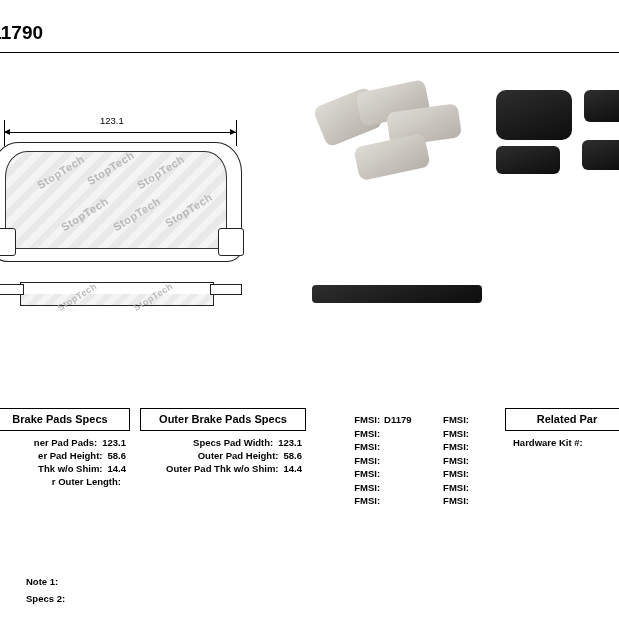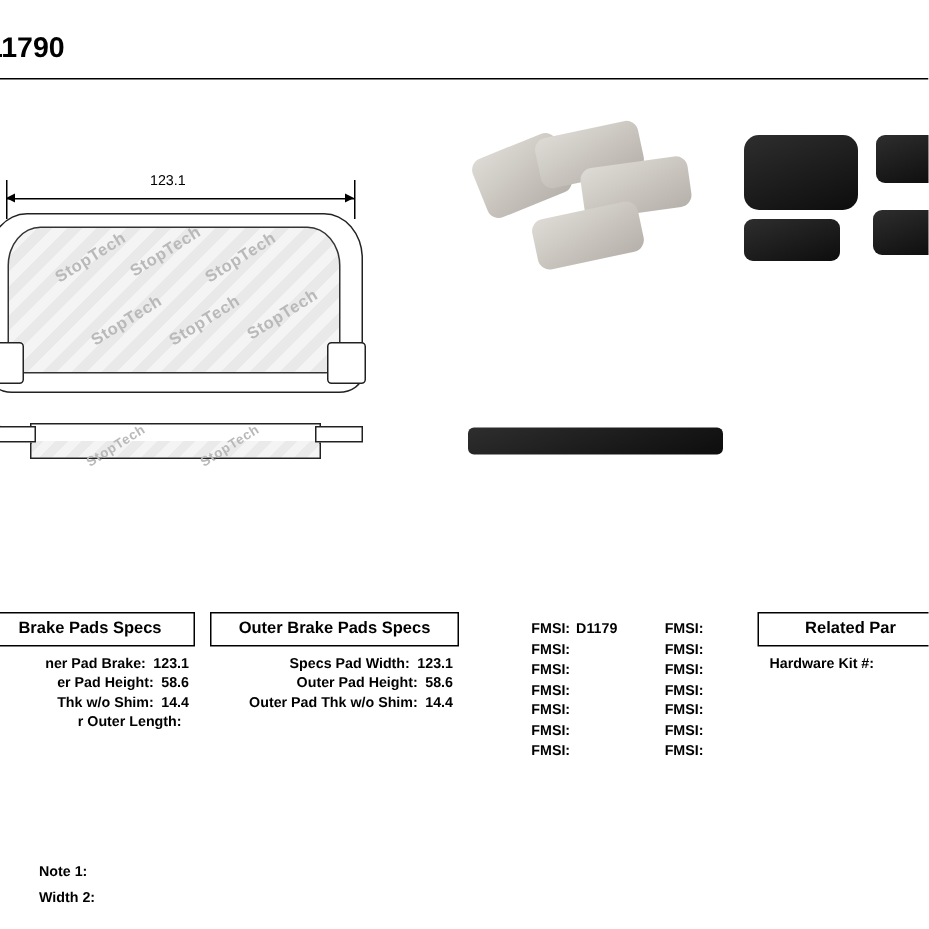--- a/index.html
+++ b/index.html
@@ -327,21 +327,21 @@
 
   <div class="photo-pad dark" style="left:12px; top:225px; width:170px; height:18px; border-radius:4px;"></div>
 </div>
 
 <div class="tables">
 
   <div class="tbl" style="left:-10px; width:140px;">
     <div class="tbl-head" style="width:140px;">Brake Pads Specs</div>
     <div class="tbl-body">
       <div class="spec-row">
-        <span class="lbl">ner Pad Brake:</span>
+        <span class="lbl">ner Pad Pads:</span>
         <span class="val">123.1</span>
       </div>
       <div class="spec-row">
         <span class="lbl">er Pad Height:</span>
         <span class="val">58.6</span>
       </div>
       <div class="spec-row">
         <span class="lbl">Thk w/o Shim:</span>
         <span class="val">14.4</span>
       </div>
@@ -420,14 +420,14 @@
   <div class="tbl" style="left:505px; width:124px;">
     <div class="tbl-head" style="width:124px;">Related Par</div>
     <div class="tbl-body">
       <div class="rel-row">Hardware Kit #:</div>
     </div>
   </div>
 </div>
 
 <div class="notes">
   <div class="note-line note-indent">Note 1:</div>
-  <div class="note-line note-indent">Width 2:</div>
+  <div class="note-line note-indent">Specs 2:</div>
 </div>
 
 </body></html>

